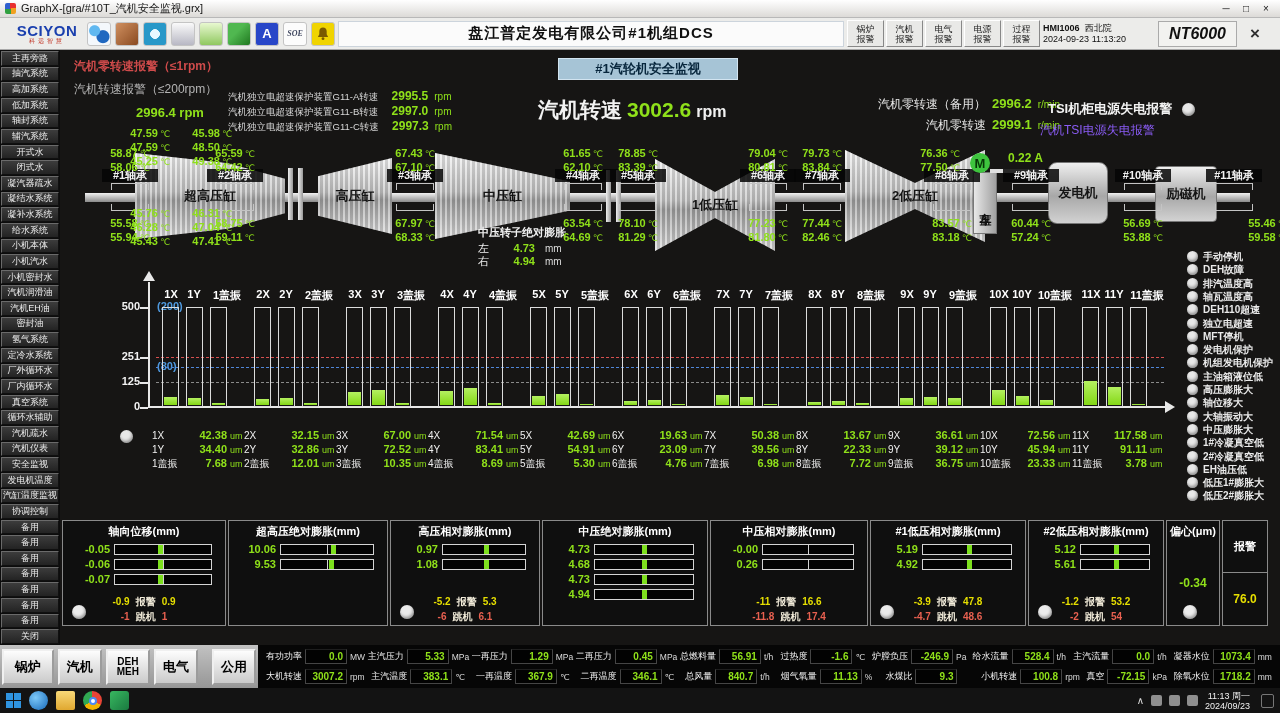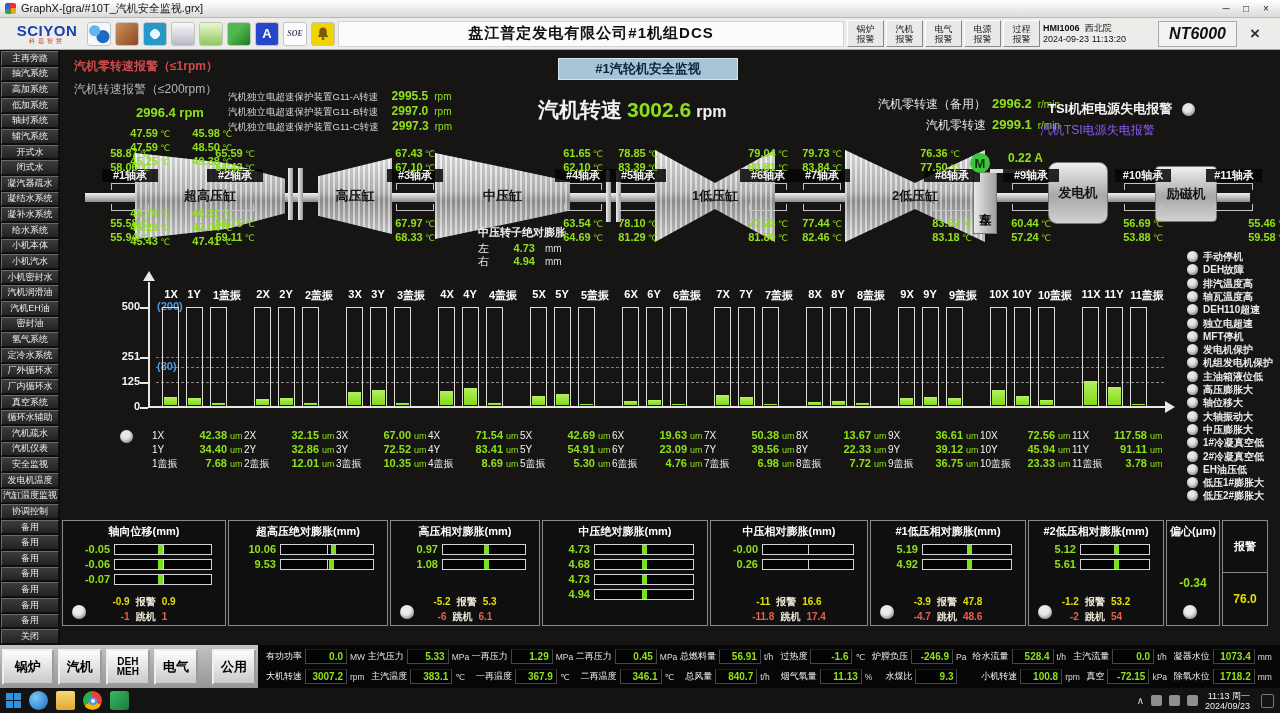--- a/index.html
+++ b/index.html
@@ -502,21 +502,21 @@
     <div class="shaft" style="left: 25px; top: 143px; width: 1165px; height: 9px;"></div>
         <div class="cyl cyl-uhp" style="left: 75px; top: 103px; width: 150px; height: 86px;">
           <span class="cyl-label">超高压缸</span>
         </div>
         <div class="cyl cyl-ip" style="left: 375px; top: 103px; width: 135px; height: 86px;">
           <span class="cyl-label">中压缸</span>
         </div>
         <div class="cyl cyl-hp" style="left: 258px; top: 108px; width: 74px; height: 76px;">
           <span class="cyl-label">高压缸</span>
         </div>
-        <div class="cyl cyl-lp" style="left: 595px; top: 100px; width: 120px; height: 92px;">
+        <div class="cyl cyl-lp" style="left: 595px; top: 109px; width: 120px; height: 92px;">
           <span class="cyl-label">1低压缸</span>
         </div>
         <div class="cyl cyl-lp" style="left: 785px; top: 100px; width: 140px; height: 92px;">
           <span class="cyl-label">2低压缸</span>
         </div>
         <div class="vbar" style="left: 228px; top: 118px; width: 5px; height: 52px;"></div>
         <div class="vbar" style="left: 238px; top: 118px; width: 5px; height: 52px;"></div>
         <div class="vbar" style="left: 546px; top: 120px; width: 5px; height: 52px;"></div>
         <div class="vbar" style="left: 556px; top: 120px; width: 5px; height: 52px;"></div>
         <div class="tgear" style="left: 913px; top: 122px; width: 24px; height: 62px;">盘车</div>

